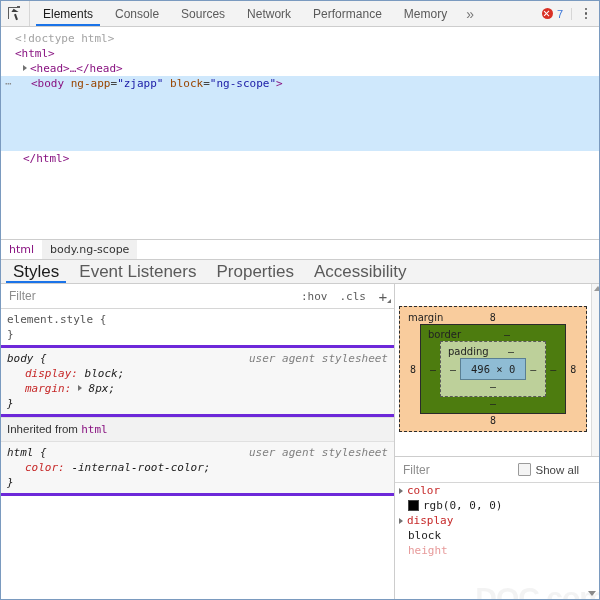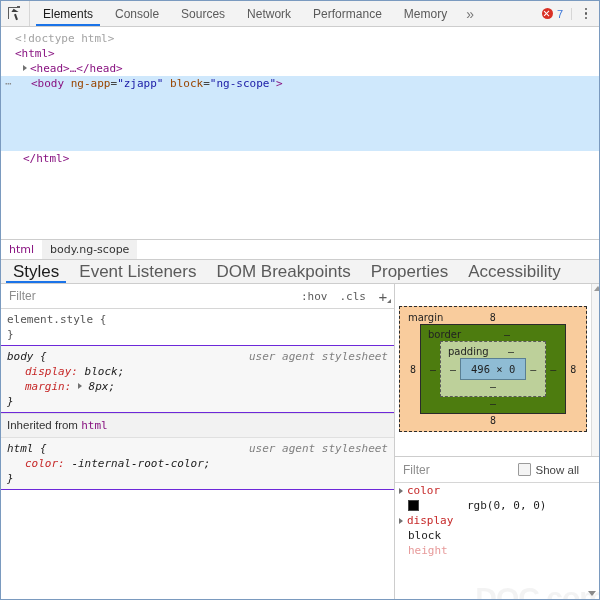--- a/index.html
+++ b/index.html
@@ -393,21 +393,21 @@
 
   .styles-scroll {
     flex: 1 1 auto;
     overflow: hidden;
     font-family: "DejaVu Sans Mono", monospace;
     font-size: 11px;
     line-height: 15px;
   }
   .rule {
     padding: 3px 0 3px 6px;
-    border-bottom: 1px solid #6d28d9;
+    border-bottom: 3px solid #6d28d9;
     position: relative;
     color: #333;
   }
   .rule.alt { background: #f7f7f7; }
   .rule-head {
     display: flex;
     justify-content: space-between;
     align-items: baseline;
   }
   .selector { font-style: italic; color: #1d1d1d; }
@@ -609,21 +609,20 @@
     border-top: 3.2px solid transparent;
     border-bottom: 3.2px solid transparent;
     margin-right: 4px;
   }
   .cval-row {
     padding-left: 13px;
     color: #1d1d1d;
     display: flex;
     align-items: center;
     height: 15px;
-    gap: 44px;
   }
   .swatch {
     width: 9px; height: 9px;
     background: #000;
     border: 1px solid #444;
     display: inline-block;
     margin-right: 4px;
   }
   .cprop-row.faded { color: #e79a9a; }
 
@@ -722,23 +721,20 @@
     <div class="crumb">html</div>
     <div class="crumb active">body.ng-scope</div>
   </div>
 
   <div class="side-tabs">
     <div class="stab selected">
         <span>Styles</span>
       </div>
     <div class="stab">
         <span>Event Listeners</span>
-      </div>
-    <div class="stab">
-        <span>DOM Breakpoints</span>
       </div>
     <div class="stab">
         <span>Properties</span>
       </div>
     <div class="stab">
         <span>Accessibility</span>
       </div>
   </div>
 
   <div class="lower">

